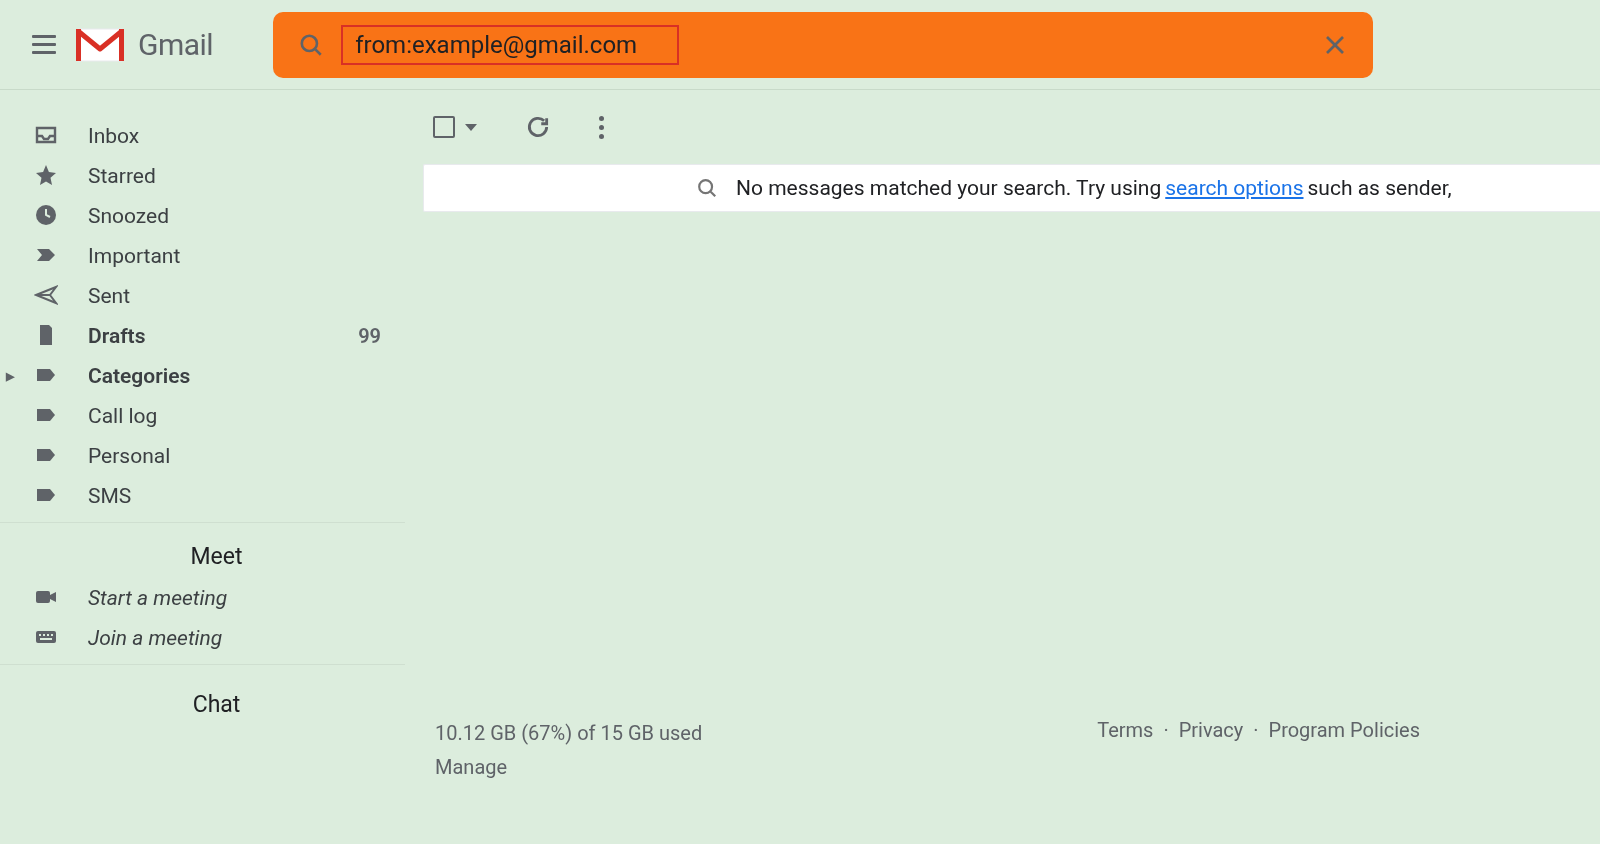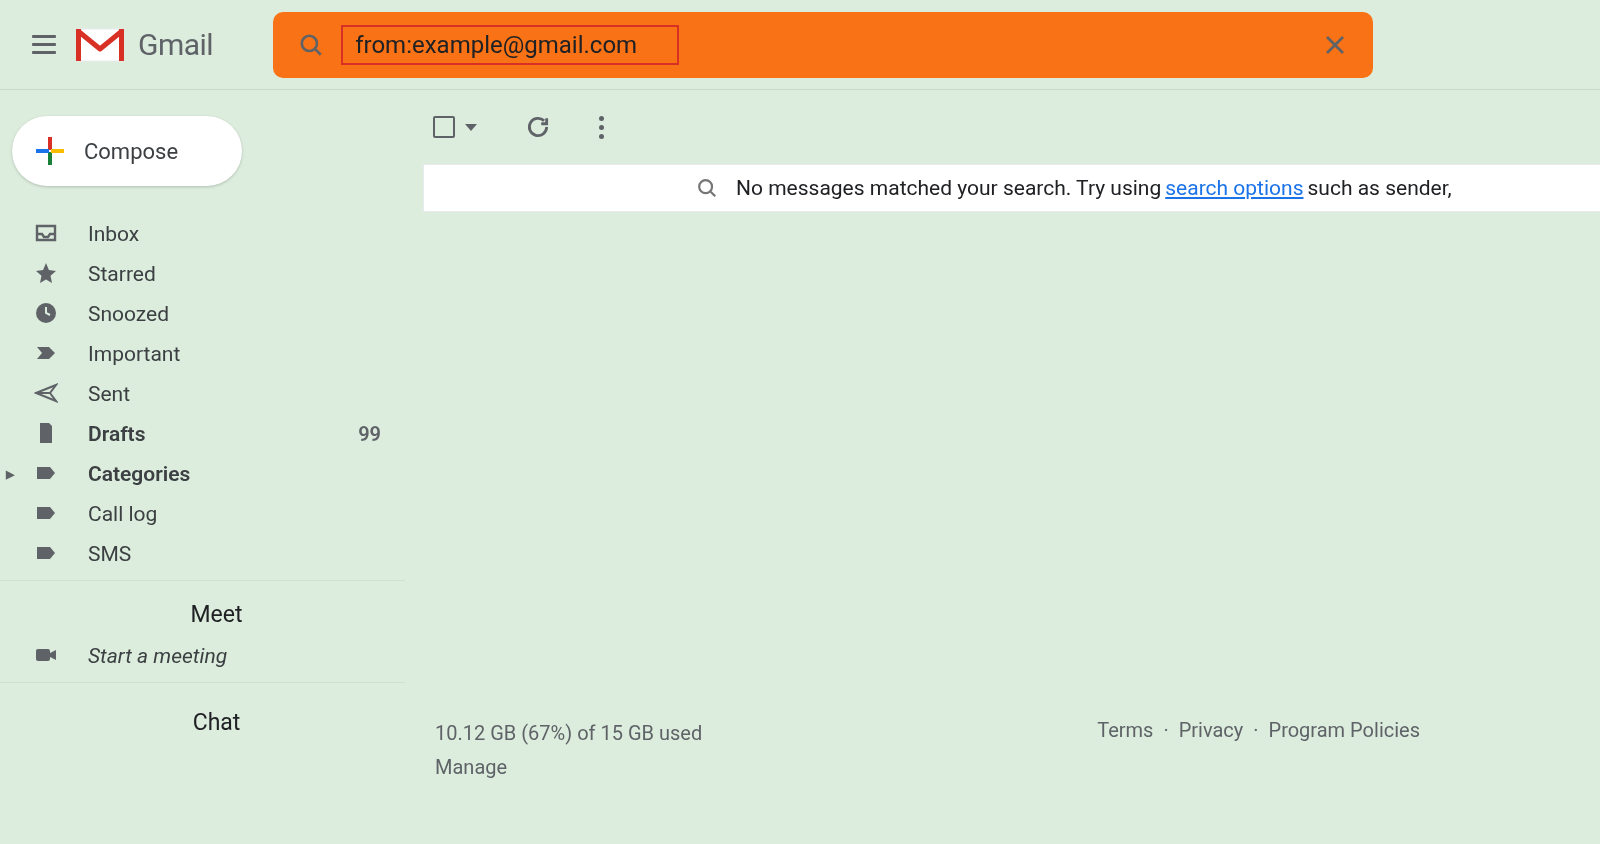--- a/index.html
+++ b/index.html
@@ -185,29 +185,20 @@
       <svg width="24" height="24" viewBox="0 0 24 24" stroke="#5f6368" stroke-width="2.6">
           <line x1="4" y1="4" x2="20" y2="20"></line>
           <line x1="20" y1="4" x2="4" y2="20"></line>
         </svg>
     </div>
   </div>
 </div>
 
 <div class="body-wrap">
   <div class="sidebar">
-    <div class="compose-btn">
-      <svg class="compose-plus" viewBox="0 0 28 28">
-        <rect x="12" y="0" width="4" height="13" fill="#d93025"></rect>
-        <rect x="12" y="15" width="4" height="13" fill="#188038"></rect>
-        <rect x="0" y="12" width="13" height="4" fill="#1a73e8"></rect>
-        <rect x="15" y="12" width="13" height="4" fill="#fbbc04"></rect>
-      </svg>
-      <span class="compose-label">Compose</span>
-    </div>
 
     <div id="nav-list">
         <div class="nav-item">
           <span class="nav-icon">
             <svg width="24" height="24" viewBox="0 0 24 24" fill="#5f6368">
               <path d="M3 5h18v14H3z" fill="none" stroke="#5f6368" stroke-width="2.4"></path>
               <path d="M3 13h5l2 3h4l2-3h5" fill="none" stroke="#5f6368" stroke-width="2.4"></path>
             </svg>
           </span>
           <span>Inbox</span>
@@ -264,20 +255,28 @@
           </span>
           <span>Categories</span>
         </div>
         <div class="nav-item">
           <span class="nav-icon">
             <svg width="24" height="24" viewBox="0 0 24 24" fill="#5f6368">
               <path d="M3 6h13l5 6-5 6H3z"></path>
             </svg>
           </span>
           <span>Call log</span>
+        </div>
+        <div class="nav-item">
+          <span class="nav-icon">
+            <svg width="24" height="24" viewBox="0 0 24 24" fill="#5f6368">
+              <path d="M3 6h13l5 6-5 6H3z"></path>
+            </svg>
+          </span>
+          <span>Personal</span>
         </div>
         <div class="nav-item">
           <span class="nav-icon">
             <svg width="24" height="24" viewBox="0 0 24 24" fill="#5f6368">
               <path d="M3 6h13l5 6-5 6H3z"></path>
             </svg>
           </span>
           <span>SMS</span>
         </div>
       </div>
@@ -288,20 +287,33 @@
       <div id="meet-list">
           <div class="meet-item">
             <span class="nav-icon">
               <svg width="24" height="24" viewBox="0 0 24 24" fill="#5f6368">
                 <rect x="2" y="6" width="14" height="12" rx="2"></rect>
                 <path d="M16 10l6-3v10l-6-3z"></path>
               </svg>
             </span>
             <span>Start a meeting</span>
           </div>
+          <div class="meet-item">
+            <span class="nav-icon">
+              <svg width="24" height="24" viewBox="0 0 24 24" fill="#5f6368">
+                <rect x="2" y="6" width="20" height="12" rx="2"></rect>
+                <rect x="5" y="9" width="2" height="2" fill="#dceddd"></rect>
+                <rect x="9" y="9" width="2" height="2" fill="#dceddd"></rect>
+                <rect x="13" y="9" width="2" height="2" fill="#dceddd"></rect>
+                <rect x="17" y="9" width="2" height="2" fill="#dceddd"></rect>
+                <rect x="6" y="13" width="12" height="2" fill="#dceddd"></rect>
+              </svg>
+            </span>
+            <span>Join a meeting</span>
+          </div>
         </div>
     </div>
     <div class="section-divider"></div>
     <div class="chat-section">
       <div class="section-title">Chat</div>
     </div>
   </div>
 
   <div class="main">
     <div class="toolbar">

